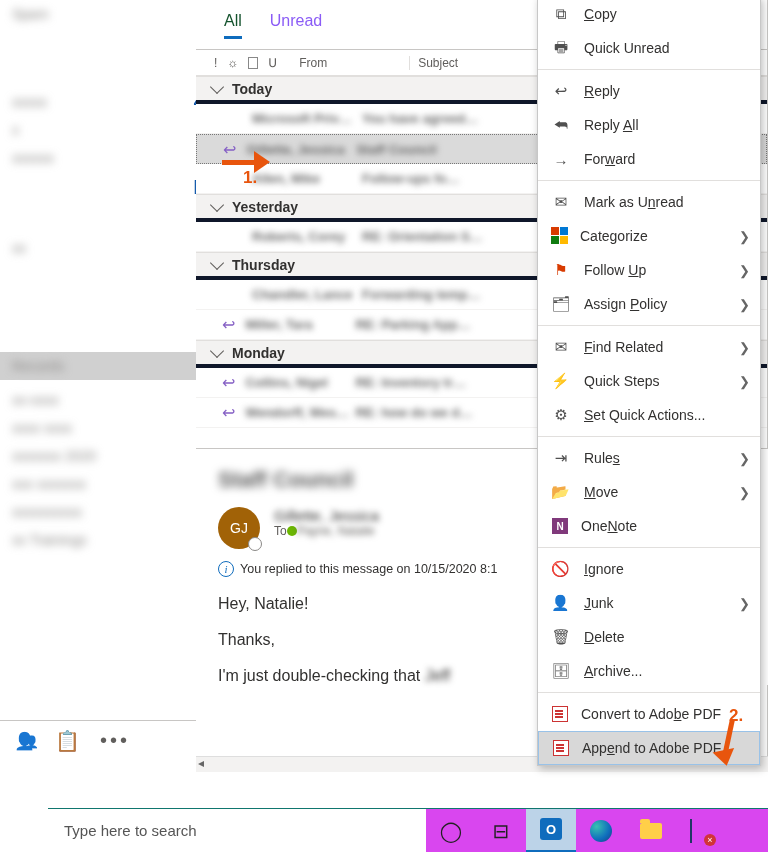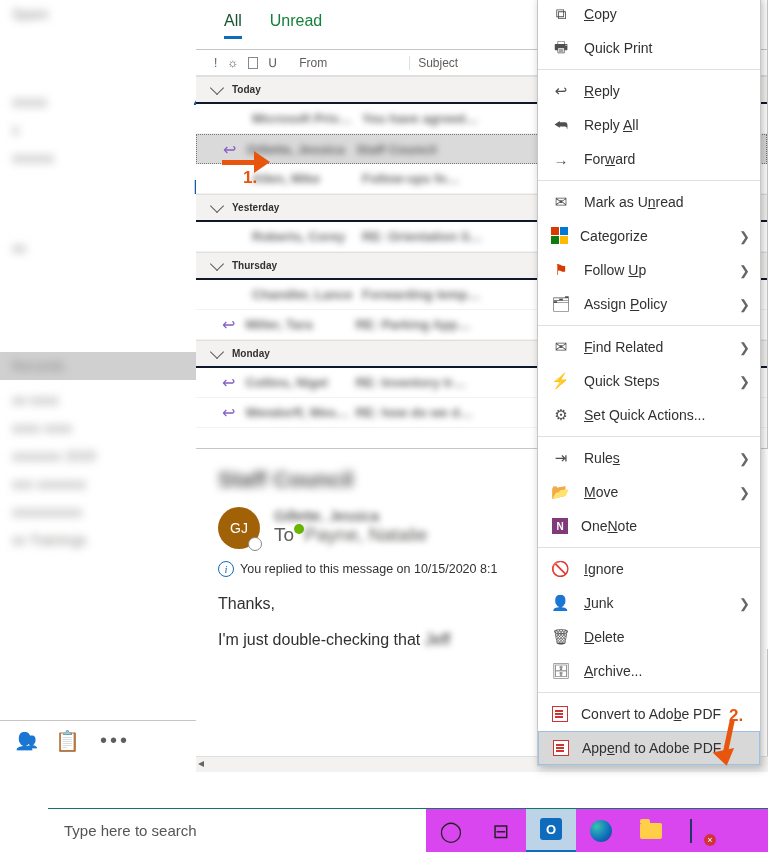--- a/index.html
+++ b/index.html
@@ -46,42 +46,42 @@
     border-right: 1px solid #c8c6c4;
     background:#fff;
   }
   .tabs {
     display:flex; gap:28px;
     padding: 12px 0 0 28px;
     height: 50px;
     border-bottom: 1px solid #c8c6c4;
     position:relative;
   }
-  .tab { font-size:16px; color:#15803d; cursor:pointer; }
+  .tab { font-size:16px; color:#8b5cf6; cursor:pointer; }
   .tab.active { color:#14532d; }
   .tab.active::after {
     content:""; display:block; height:3px;
     background:#0f6cbd; margin-top:6px;
   }
   .colhdr {
     display:flex; height:26px; align-items:center;
     padding-left:18px; gap:10px;
     font-size:12px; color:#605e5c;
     border-bottom:1px solid #e1dfdd;
   }
   .colhdr .hdr-from   { margin-left:12px; flex-basis:100px; }
   .colhdr .hdr-subj   { border-left:1px solid #e1dfdd; padding-left:8px; flex:1; }
 
   .grp {
     display:flex; align-items:center; height:28px;
     padding-left:16px; gap:10px;
     background:#f3f2f1;
     border-top:1px solid #e1dfdd;
-    border-bottom:2px solid #0f172a;
-    font-weight:600; font-size:10px;
+    border-bottom:4px solid #0f172a;
+    font-weight:600; font-size:14px;
   }
   .chev {
     display:inline-block; width:10px; height:10px;
     transform:rotate(45deg);
     border-right:1px solid #605e5c; border-bottom:1px solid #605e5c;
     margin-top:-4px;
   }
   .mail-row {
     display:flex; align-items:center; height:30px;
     padding-left:56px; padding-right:10px;
@@ -110,21 +110,21 @@
     background:#a16207; color:#fff;
     font-size:14px; display:flex; align-items:center; justify-content:center;
     position:relative;
   }
   .avatar::after{
     content:""; position:absolute; right:-2px; bottom:-2px;
     width:12px; height:12px; border-radius:50%;
     background:#fff; border:1px solid #8a8886;
   }
   .r-from { font-size:15px; filter:blur(3px); }
-  .r-to   { font-size:19px; color:#605e5c; display:flex; }
+  .r-to   { font-size:12px; color:#605e5c; display:flex; align-items:center; }
   .pres-dot { width:10px; height:10px; border-radius:50%; background:#6bb700; display:inline-block; }
   .to-name { filter:blur(3px); }
   .info-line { display:flex; align-items:center; gap:6px; font-size:12.5px; margin-top:12px; }
   .info-i {
     width:16px; height:16px; border-radius:50%;
     border:1.5px solid #0f6cbd; color:#0f6cbd;
     display:flex; align-items:center; justify-content:center;
     font-size:11px; font-style:italic; font-family:Georgia,serif;
   }
   .body-p { font-size:16px; margin-top:18px; }
@@ -378,36 +378,37 @@
         <span>To</span>
         <span class="pres-dot"></span>
         <span class="to-name">Payne, Natalie</span>
       </div>
     </div>
   </div>
   <div class="info-line">
     <span class="info-i">i</span>
     <span>You replied to this message on 10/15/2020 8:1</span>
   </div>
+  <div class="body-p bblur">Hey, Natalie!</div>
   <div class="body-p">Thanks,</div>
   <div class="body-p">
     <span>I'm just double-checking that</span>
     <span class="bblur">Jeff</span>
   </div>
 </div>
 <div class="scroll-x"></div>
 
 <div class="ctxmenu">
   <div class="cm-item">
       <span class="cm-ic">⧉</span>
       <span class="cm-lbl"><span class="ul">C</span>opy</span>
     </div>
   <div class="cm-item">
       <span class="cm-ic">🖶</span>
-      <span class="cm-lbl">Quick Print</span>
+      <span class="cm-lbl">Quick Unread</span>
     </div>
   <div class="cm-sep"></div>
   <div class="cm-item">
       <span class="cm-ic">↩</span>
       <span class="cm-lbl"><span class="ul">R</span>eply</span>
     </div>
   <div class="cm-item">
       <span class="cm-ic">⮪</span>
       <span class="cm-lbl">Reply <span class="ul">A</span>ll</span>
     </div>

